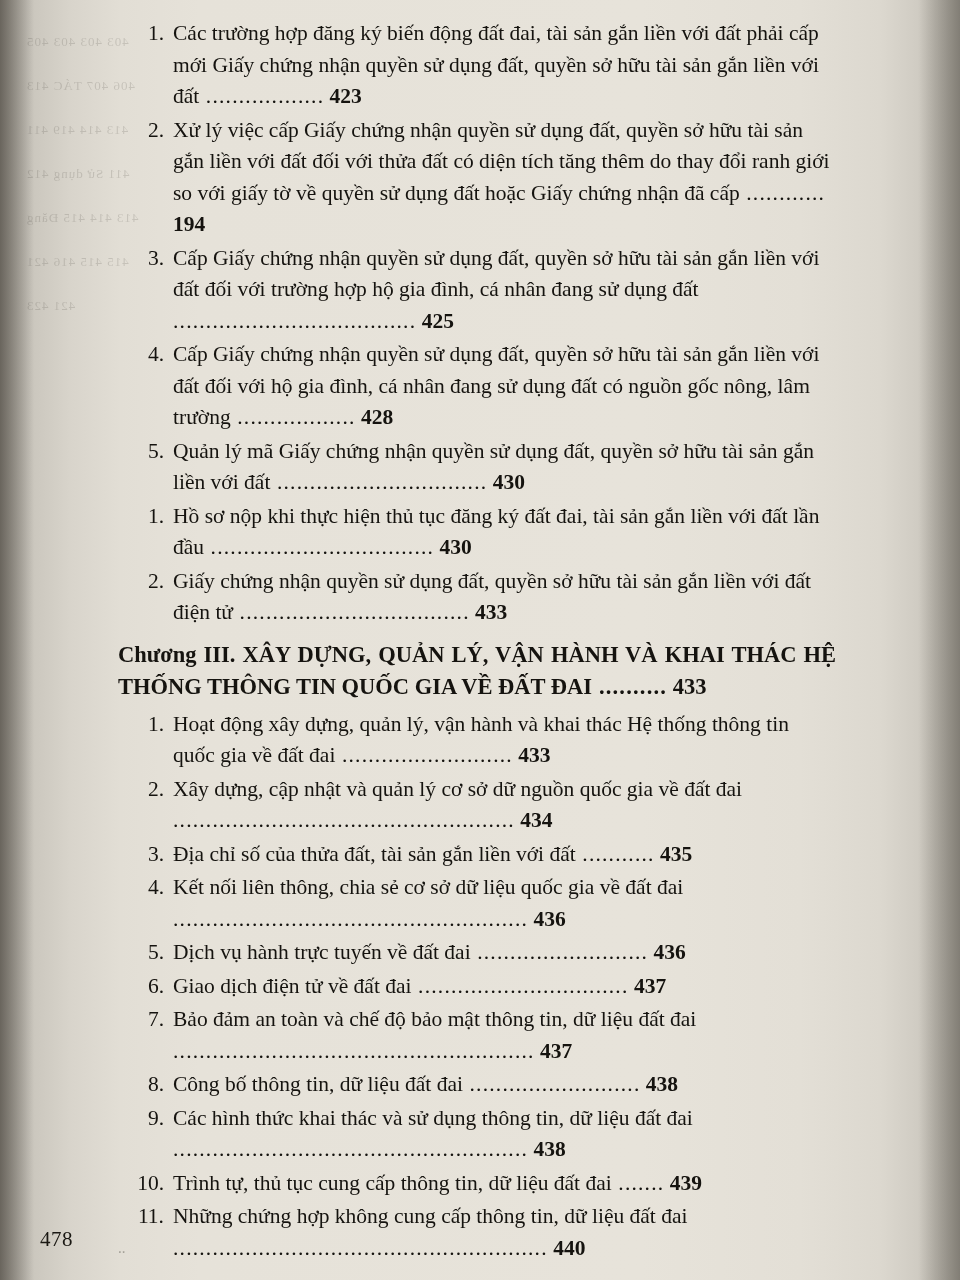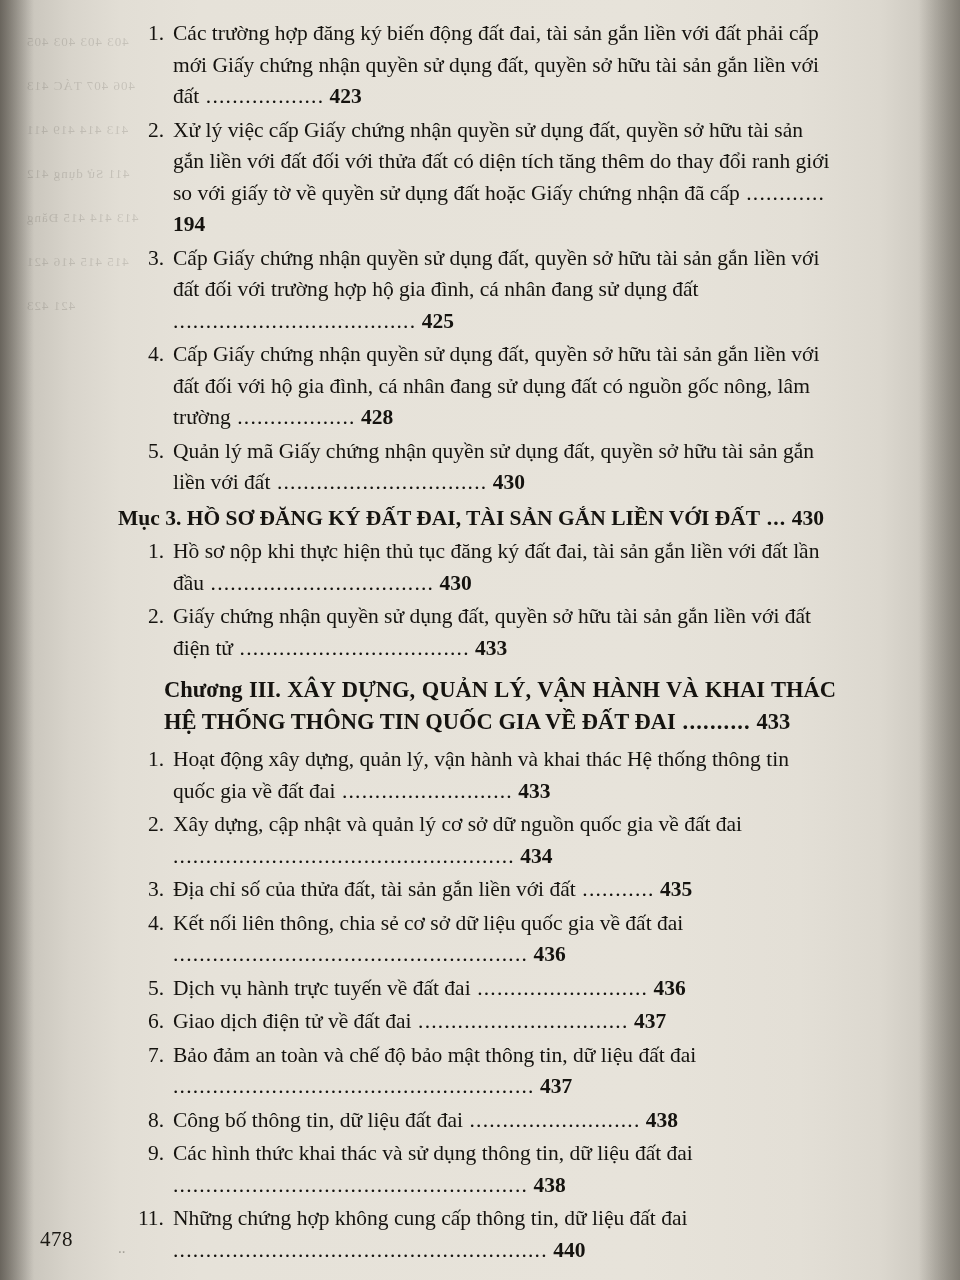--- a/index.html
+++ b/index.html
@@ -97,21 +97,20 @@
     padding-left: 0px;
   }
   .chapter-head {
     font-size: 22.5px;
     line-height: 32px;
     font-weight: bold;
     margin-top: 10px;
     margin-bottom: 6px;
     text-align: justify;
     text-transform: none;
-    margin-left: 46px;
   }
   .page-number {
     position: absolute;
     left: 40px;
     bottom: 28px;
     font-size: 21px;
     color: #1a1813;
     letter-spacing: 0.5px;
   }
   .smudge {
@@ -147,21 +146,20 @@
         <div class="txt"><span>Cấp Giấy chứng nhận quyền sử dụng đất, quyền sở hữu tài sản gắn liền với đất đối với trường hợp hộ gia đình, cá nhân đang sử dụng đất</span><span class="dots"> .....................................</span><span class="pg"> 425</span></div>
       </div>
       <div class="item">
         <div class="marker">4.</div>
         <div class="txt"><span>Cấp Giấy chứng nhận quyền sử dụng đất, quyền sở hữu tài sản gắn liền với đất đối với hộ gia đình, cá nhân đang sử dụng đất có nguồn gốc nông, lâm trường</span><span class="dots"> ..................</span><span class="pg"> 428</span></div>
       </div>
       <div class="item">
         <div class="marker">5.</div>
         <div class="txt"><span>Quản lý mã Giấy chứng nhận quyền sử dụng đất, quyền sở hữu tài sản gắn liền với đất</span><span class="dots"> ................................</span><span class="pg"> 430</span></div>
       </div>
-      <div class="section-head"><span>Mục 3. HỒ SƠ ĐĂNG KÝ ĐẤT ĐAI, TÀI SẢN GẮN LIỀN VỚI ĐẤT</span><span class="dots"> ...</span><span class="pg"> 430</span></div>
       <div class="item">
         <div class="marker">1.</div>
         <div class="txt"><span>Hồ sơ nộp khi thực hiện thủ tục đăng ký đất đai, tài sản gắn liền với đất lần đầu</span><span class="dots"> ..................................</span><span class="pg"> 430</span></div>
       </div>
       <div class="item">
         <div class="marker">2.</div>
         <div class="txt"><span>Giấy chứng nhận quyền sử dụng đất, quyền sở hữu tài sản gắn liền với đất điện tử</span><span class="dots"> ...................................</span><span class="pg"> 433</span></div>
       </div>
       <div class="chapter-head"><span>Chương III.</span><span> XÂY DỰNG, QUẢN LÝ, VẬN HÀNH VÀ KHAI THÁC HỆ THỐNG THÔNG TIN QUỐC GIA VỀ ĐẤT ĐAI</span><span class="dots"> ..........</span><span class="pg"> 433</span></div>
       <div class="item">
@@ -192,20 +190,24 @@
         <div class="marker">7.</div>
         <div class="txt"><span>Bảo đảm an toàn và chế độ bảo mật thông tin, dữ liệu đất đai</span><span class="dots"> .......................................................</span><span class="pg"> 437</span></div>
       </div>
       <div class="item">
         <div class="marker">8.</div>
         <div class="txt"><span>Công bố thông tin, dữ liệu đất đai</span><span class="dots"> ..........................</span><span class="pg"> 438</span></div>
       </div>
       <div class="item">
         <div class="marker">9.</div>
         <div class="txt"><span>Các hình thức khai thác và sử dụng thông tin, dữ liệu đất đai</span><span class="dots"> ......................................................</span><span class="pg"> 438</span></div>
+      </div>
+      <div class="item">
+        <div class="marker">10.</div>
+        <div class="txt"><span>Trình tự, thủ tục cung cấp thông tin, dữ liệu đất đai</span><span class="dots"> .......</span><span class="pg"> 439</span></div>
       </div>
       <div class="item">
         <div class="marker">11.</div>
         <div class="txt"><span>Những chứng hợp không cung cấp thông tin, dữ liệu đất đai</span><span class="dots"> .........................................................</span><span class="pg"> 440</span></div>
       </div>
     </div>
 
   <div class="page-number">478</div>
   <div class="smudge">⸱⸱</div>
 </div>

